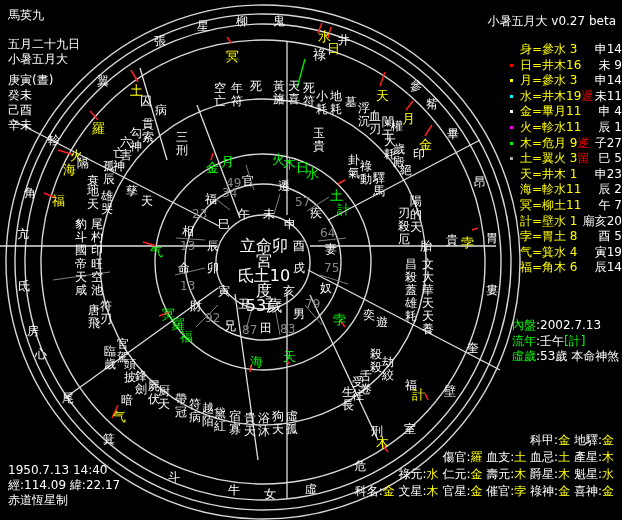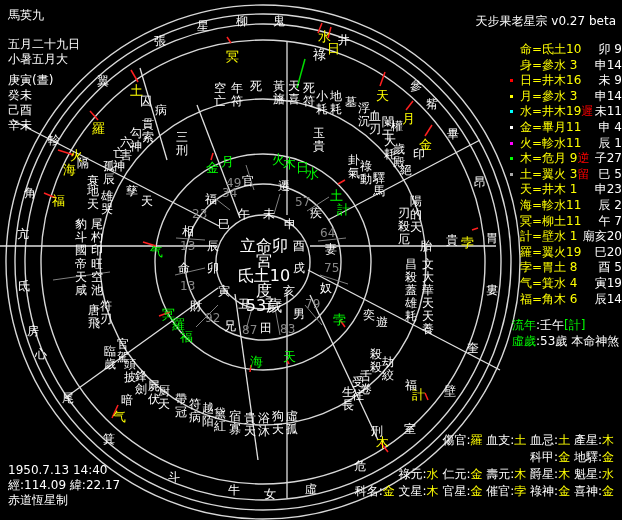--- a/index.html
+++ b/index.html
@@ -96,21 +96,21 @@
   <div style="height:14px"></div>
   <div>五月二十九日</div>
   <div>小暑五月大</div>
   <div style="height:6px"></div>
   <div>庚寅(晝)</div>
   <div>癸未</div>
   <div>己酉</div>
   <div>辛未</div>
 </div>
 
-<div class="title">天步果老星宗 v0.27 beta</div>
+<div class="title">小暑五月大 v0.27 beta</div>
 
 <div class="lbl" style="left:236px;top:238px;font-size:16px;line-height:15px;text-align:center;width:56px;">
   <div>立命卯宮</div>
   <div>氐土10度</div>
   <div>53歲</div>
 </div>
 
 <div>
   <span class="lbl" style="left:238px;top:208px">午</span>
   <span class="lbl" style="left:263px;top:208px">未</span>
@@ -354,24 +354,20 @@
 大
 華
 天
 天
 養</span>
     <span class="lbl" style="left: 446px; top: 234px; white-space: pre; font-size: 12px; line-height: 13px;">貴</span>
   </div>
 
 <div class="tbl" id="ptable">
     <div class="row">
-      <span class="lhs">命=氐土10</span>
-      <span class="rhs">卯 9</span>
-    </div>
-    <div class="row">
       <span class="lhs">身=參水 3</span>
       <span class="rhs">申14</span>
     </div>
     <div class="row">
       <span class="dot" style="background: rgb(255, 0, 0);"></span>
       <span class="lhs">日=井木16</span>
       <span class="rhs">未 9</span>
     </div>
     <div class="row">
       <span class="dot" style="background: rgb(255, 255, 0);"></span>
@@ -413,45 +409,42 @@
     </div>
     <div class="row">
       <span class="lhs">冥=柳土11</span>
       <span class="rhs">午 7</span>
     </div>
     <div class="row">
       <span class="lhs">計=壁水 1</span>
       <span class="rhs">廟亥20</span>
     </div>
     <div class="row">
-      <span class="lhs">羅=翼火19</span>
-      <span class="rhs">巳20</span>
-    </div>
-    <div class="row">
       <span class="lhs">孛=胃土 8</span>
       <span class="rhs">酉 5</span>
     </div>
     <div class="row">
       <span class="lhs">气=箕水 4</span>
       <span class="rhs">寅19</span>
     </div>
     <div class="row">
       <span class="lhs">福=角木 6</span>
       <span class="rhs">辰14</span>
     </div>
   </div>
 
 <div class="info">
+  <div><span class="k">內盤</span><span>:2002.7.13</span></div>
   <div><span class="k">流年</span><span>:壬午</span><span class="k">[計]</span></div>
   <div><span class="k">虛歲</span><span>:53歲 本命神煞</span></div>
 </div>
 
 <div class="gods" id="gods">
+    <div><span>科甲:</span><span class="v">金</span><span> 地驛:</span><span class="v">金</span></div>
     <div><span>傷官:</span><span class="v">羅</span><span> 血支:</span><span class="v">土</span><span> 血忌:</span><span class="v">土</span><span> 產星:</span><span class="v">木</span></div>
-    <div><span>科甲:</span><span class="v">金</span><span> 地驛:</span><span class="v">金</span></div>
     <div><span>祿元:</span><span class="v">水</span><span> 仁元:</span><span class="v">金</span><span> 壽元:</span><span class="v">木</span><span> 爵星:</span><span class="v">木</span><span> 魁星:</span><span class="v">水</span></div>
     <div><span>科名:</span><span class="v">金</span><span> 文星:</span><span class="v">木</span><span> 官星:</span><span class="v">金</span><span> 催官:</span><span class="v">孛</span><span> 祿神:</span><span class="v">金</span><span> 喜神:</span><span class="v">金</span></div>
   </div>
 
 <div class="foot">
   <div>1950.7.13 14:40</div>
   <div>經:114.09 緯:22.17</div>
   <div>赤道恆星制</div>
 </div>
 

